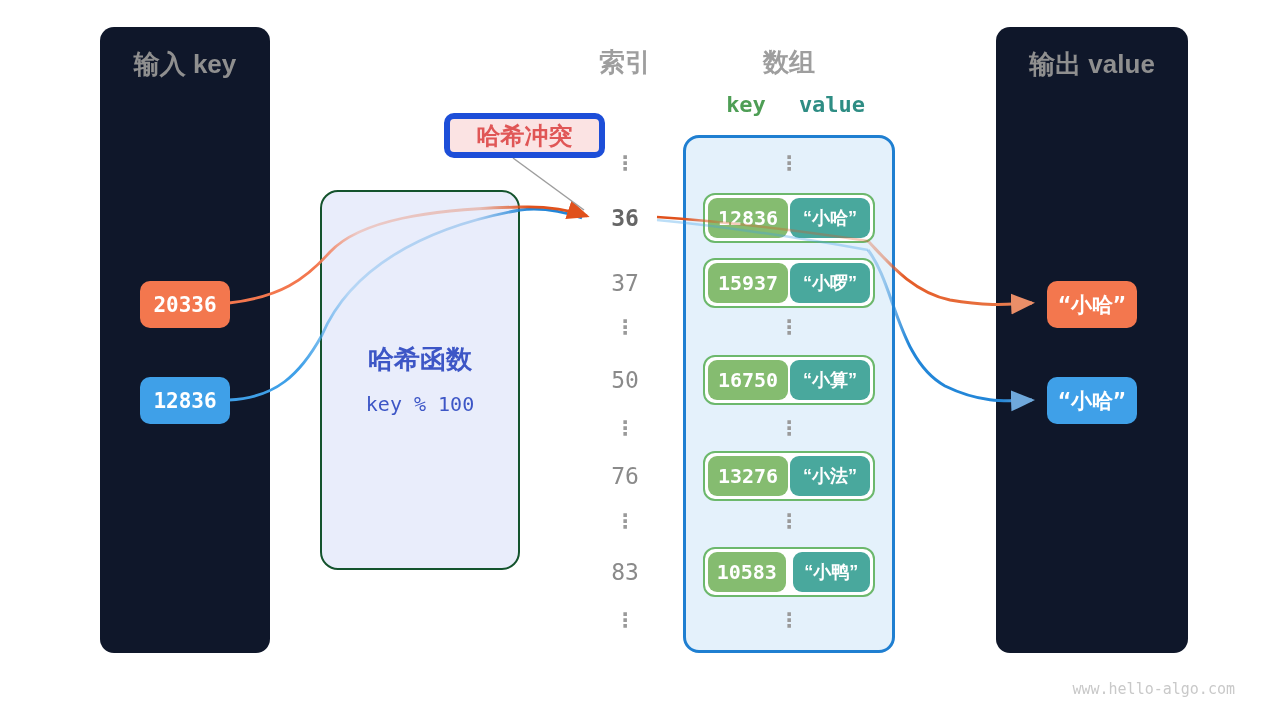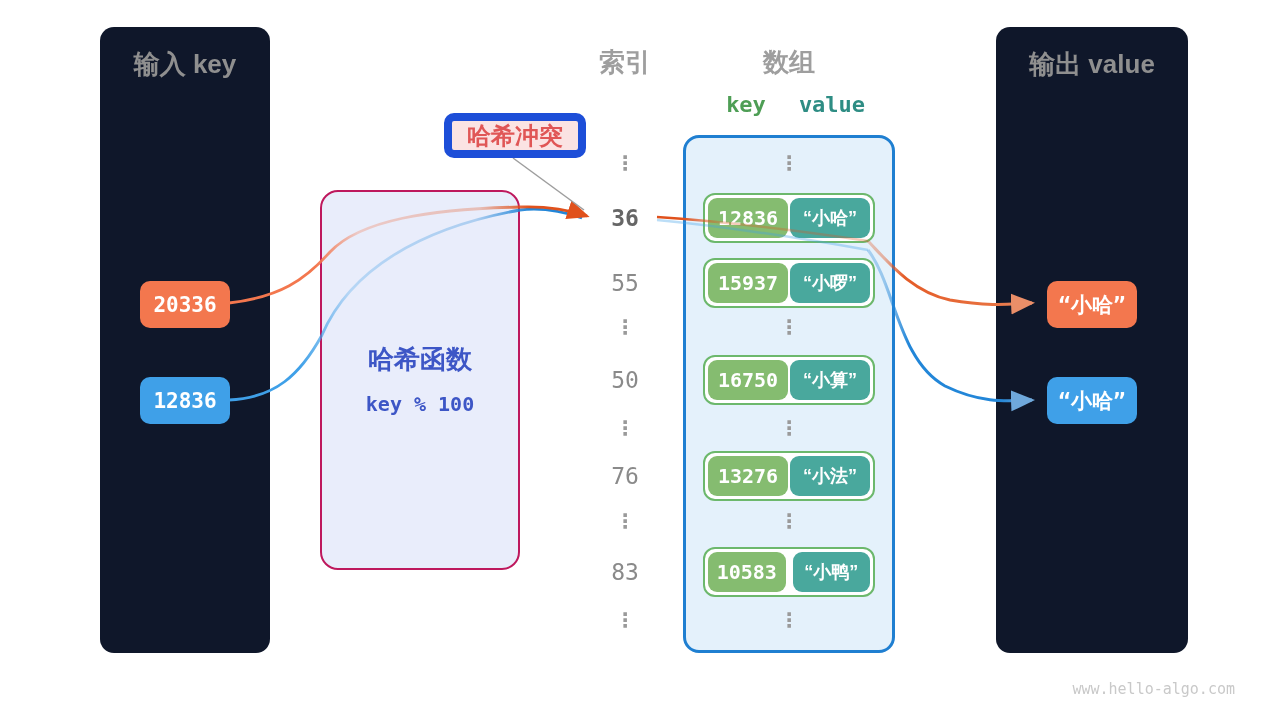--- a/index.html
+++ b/index.html
@@ -19,29 +19,29 @@
           font-family:"DejaVu Sans Mono",monospace; font-size:21px; font-weight:bold; }
   .chip-orange { background:#F3774E; }
   .chip-blue   { background:#3FA0E8; }
   .chip-k1 { left:40px; top:254px; }
   .chip-k2 { left:40px; top:350px; }
   .chip-v1 { left:51px; top:254px; }
   .chip-v2 { left:51px; top:350px; }
 
   
   .hash-box { position:absolute; left:320px; top:190px; width:200px; height:380px;
-              background:#E9EDFB; border:2px solid #be185d; border-radius:18px; box-sizing:border-box; }
+              background:#E9EDFB; border:2px solid #14532d; border-radius:18px; box-sizing:border-box; }
   .hash-title { position:absolute; top:150px; left:0; width:100%; text-align:center;
                 font-size:26px; font-weight:bold; color:#3D56C6; }
   .hash-formula { position:absolute; top:200px; left:0; width:100%; text-align:center;
-                  font-family:"DejaVu Sans Mono",monospace; font-size:20px; font-weight:bold; color:#3D56C6; }
-
-  
-  .collision { position:absolute; left:444px; top:113px; width:142px; height:45px;
-               background:#FBE3E3; border:8px solid #1d4ed8; border-radius:10px;
+                  font-family:"DejaVu Sans Mono",monospace; font-size:20px; font-weight:normal; color:#3D56C6; }
+
+  
+  .collision { position:absolute; left:444px; top:113px; width:161px; height:45px;
+               background:#FBE3E3; border:6px solid #1d4ed8; border-radius:10px;
                display:flex; align-items:center; justify-content:center;
                font-size:24px; font-weight:bold; color:#E05656; z-index:6; box-sizing:border-box; }
 
   
   .col-header { position:absolute; top:45px; font-size:26px; font-weight:bold; color:#9E9E9E; text-align:center; }
   .hdr-index { left:595px; width:60px; }
   .hdr-array { left:683px; width:212px; }
   .kv-header { position:absolute; left:703px; top:92px; width:172px; display:flex;
                font-family:"DejaVu Sans Mono",monospace; font-size:22px; font-weight:bold; }
   .kv-header .k { flex:1; text-align:center; color:#4E9E55; }
@@ -99,21 +99,21 @@
   <div class="col-header hdr-index">索引</div>
   <div class="col-header hdr-array">数组</div>
   <div class="kv-header">
     <span class="k">key</span>
     <span class="v">value</span>
   </div>
 
   <div class="index-col">
     <div class="index-item dots ix-0">⋮</div>
     <div class="index-item em ix-1">36</div>
-    <div class="index-item ix-2">55</div>
+    <div class="index-item ix-2">37</div>
     <div class="index-item dots ix-3">⋮</div>
     <div class="index-item ix-4">50</div>
     <div class="index-item dots ix-5">⋮</div>
     <div class="index-item ix-6">76</div>
     <div class="index-item dots ix-7">⋮</div>
     <div class="index-item ix-8">83</div>
     <div class="index-item dots ix-9">⋮</div>
   </div>
 
   <div class="array-box">

